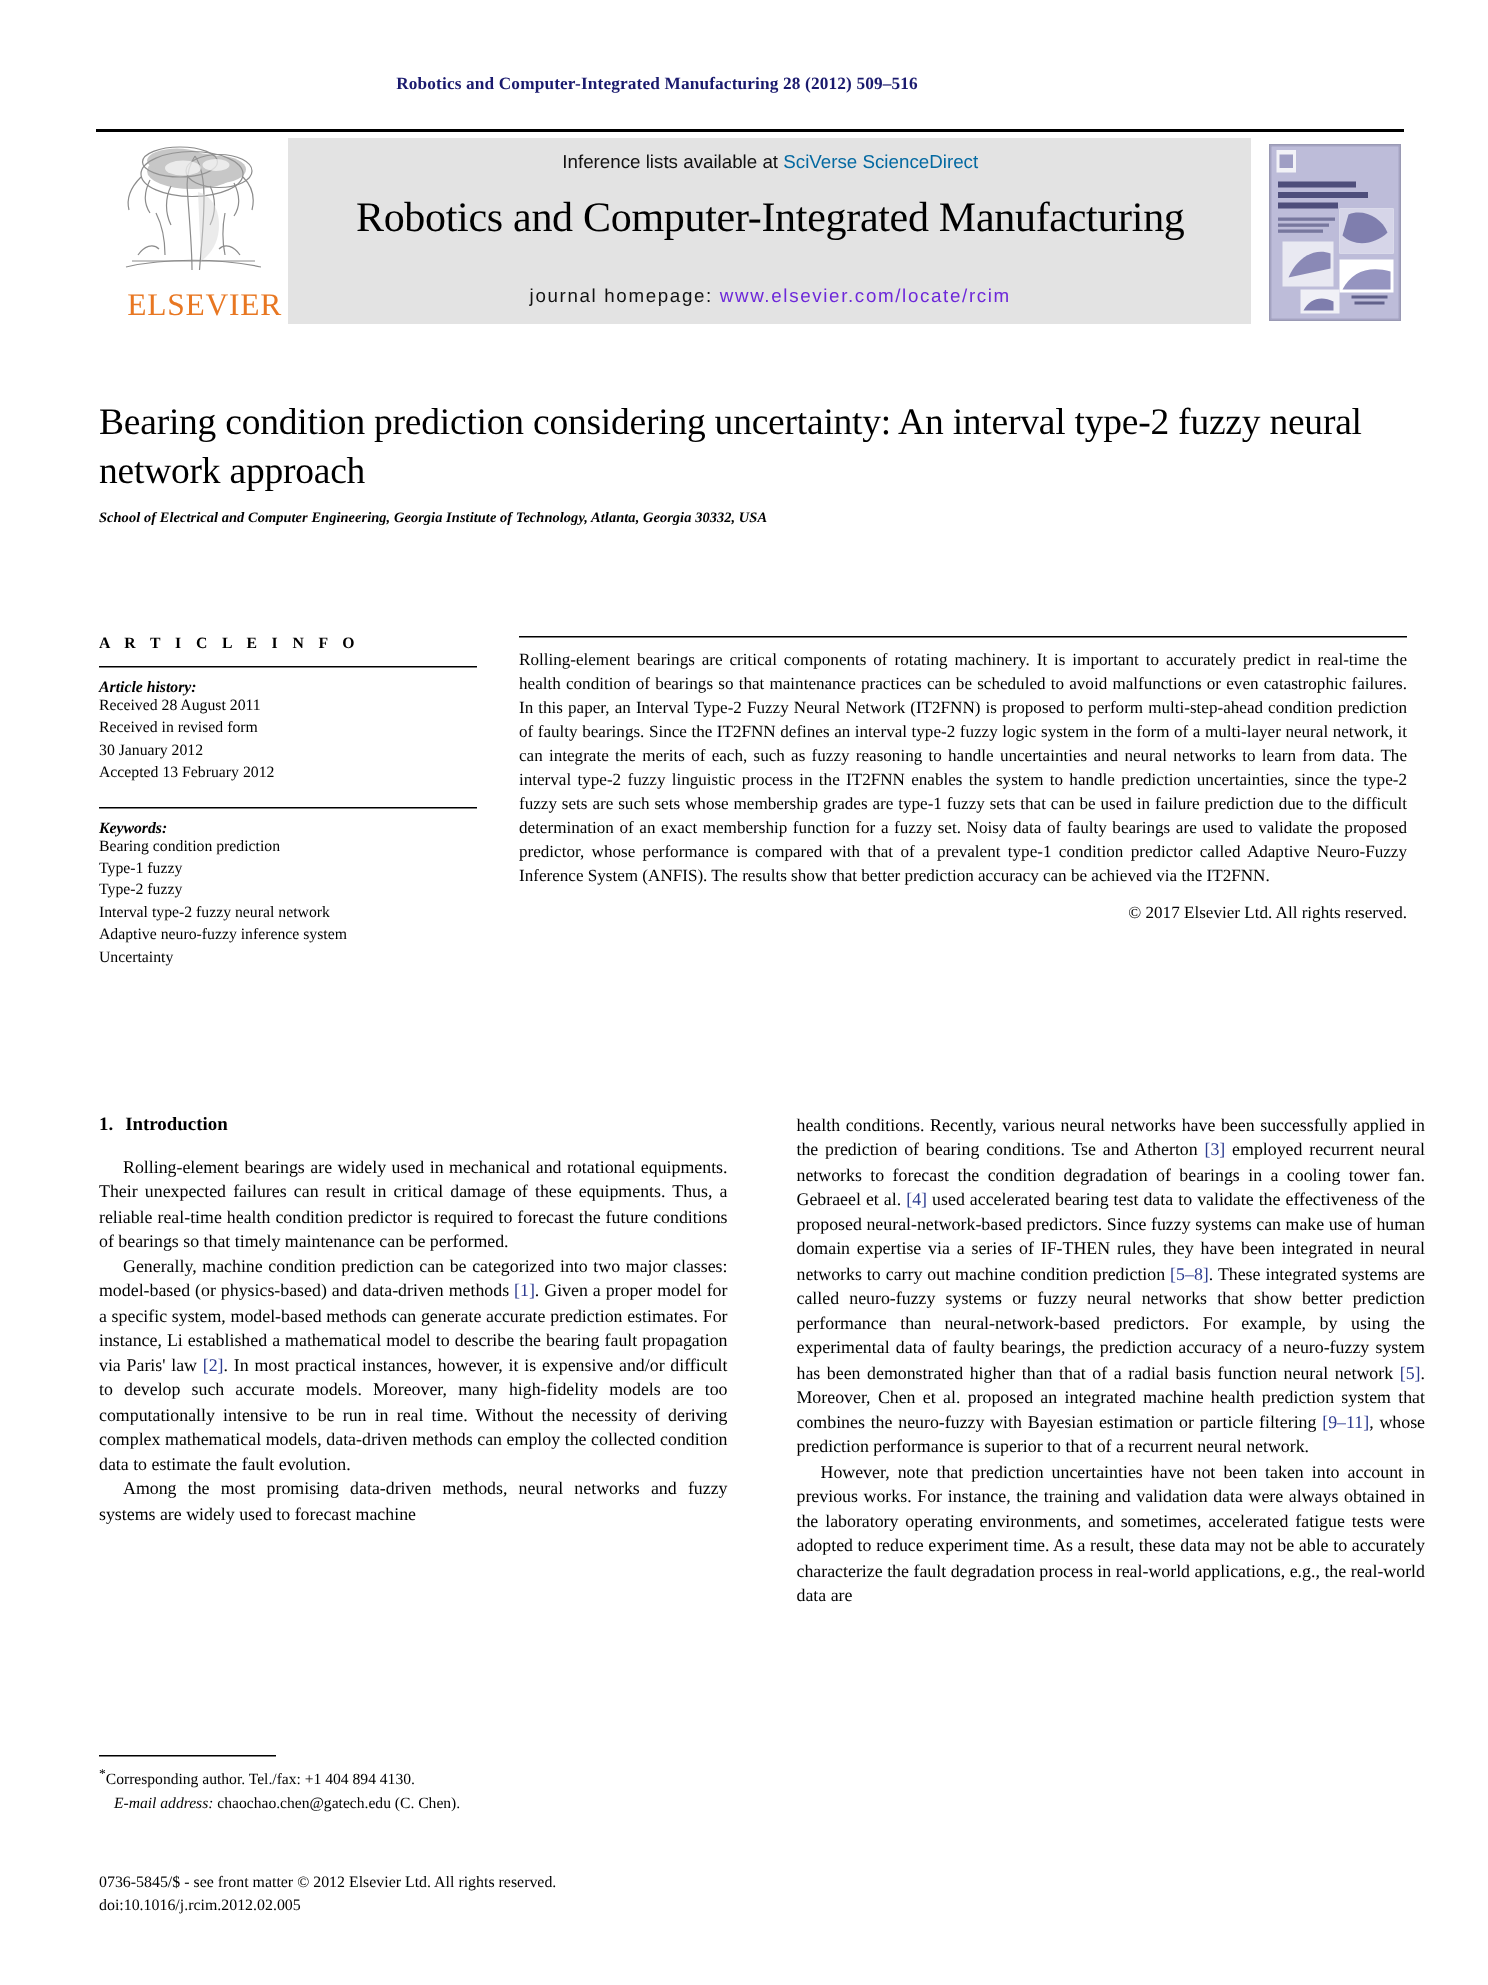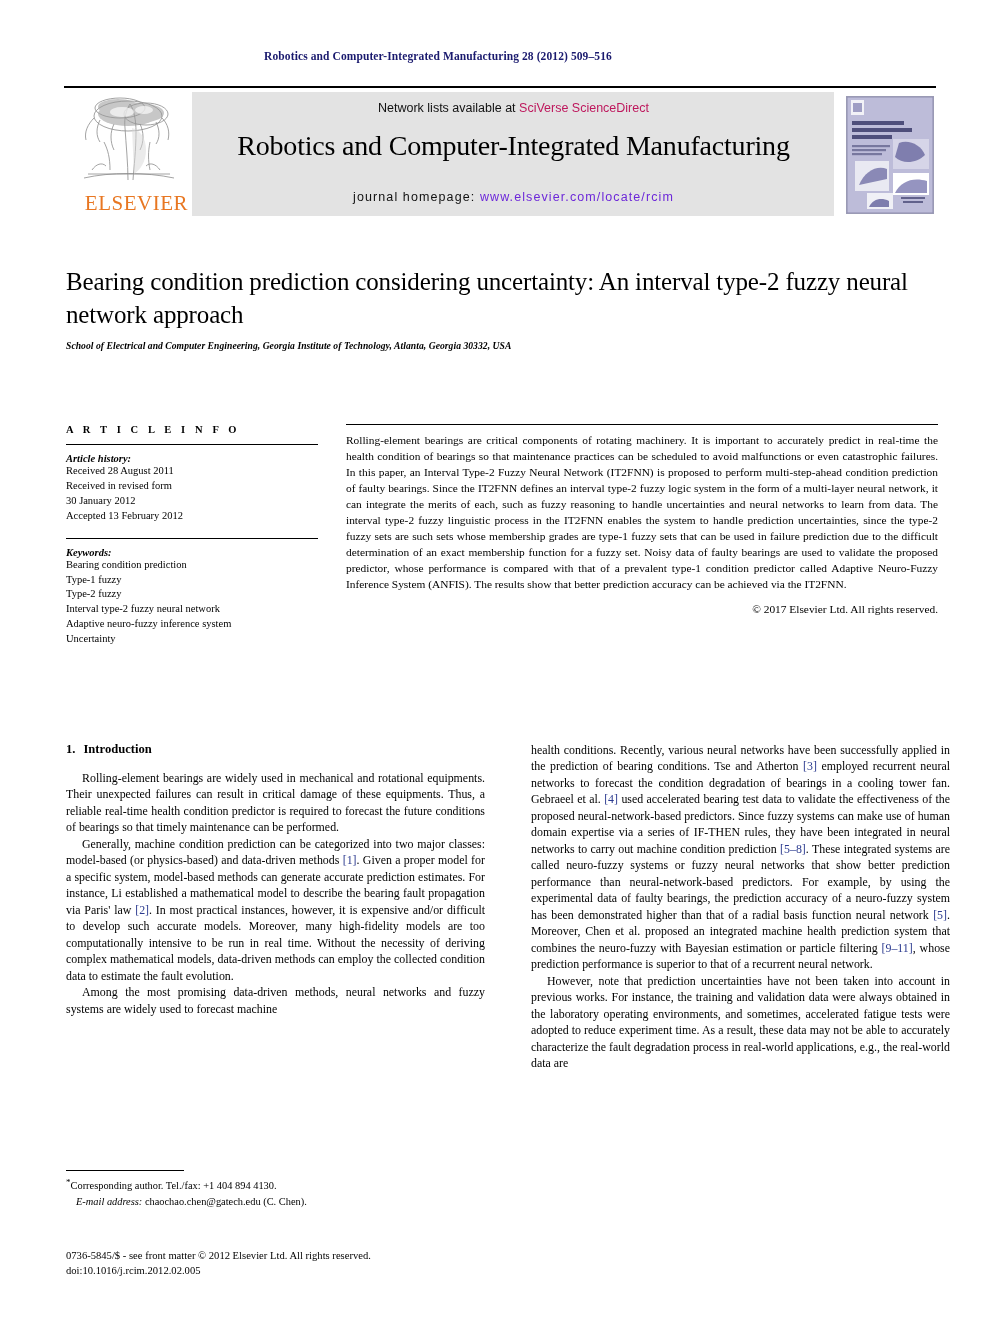--- a/index.html
+++ b/index.html
@@ -80,21 +80,21 @@
   }
   .contents-line {
     position: absolute;
     top: 9px; left: 0; width: 100%;
     text-align: center;
     font-family: "Liberation Sans", sans-serif;
     font-size: 12.5px;
     color: #111;
   }
   .contents-line .sd {
-    color: #be185d;
+    color: #0369a1;
   }
   .journal-title {
     position: absolute;
     top: 38px; left: 0; width: 100%;
     text-align: center;
     font-family: "Liberation Serif", serif;
     font-size: 28px;
     color: #000;
     letter-spacing: -0.2px;
   }
@@ -305,21 +305,21 @@
               <ellipse cx="74" cy="16" rx="9" ry="4"></ellipse>
             </g>
             <path d="M62 34 C70 36 76 44 76 56 C76 68 70 76 64 80" fill="#d8d8d8" opacity=".5"></path>
           </svg>
         </div>
         <div class="elsevier-word">ELSEVIER</div>
       </div>
 
       <div class="center-band">
         <div class="contents-line">
-          <span>Network lists available at </span><span class="sd">SciVerse ScienceDirect</span>
+          <span>Inference lists available at </span><span class="sd">SciVerse ScienceDirect</span>
         </div>
         <div class="journal-title">Robotics and Computer-Integrated Manufacturing</div>
         <div class="homepage-line">
           <span>journal homepage: </span><span class="url">www.elsevier.com/locate/rcim</span>
         </div>
       </div>
 
       <div class="cover-thumb">
         <div class="cover-inner">
           <svg viewBox="0 0 86 116" width="86" height="116" aria-hidden="true">

